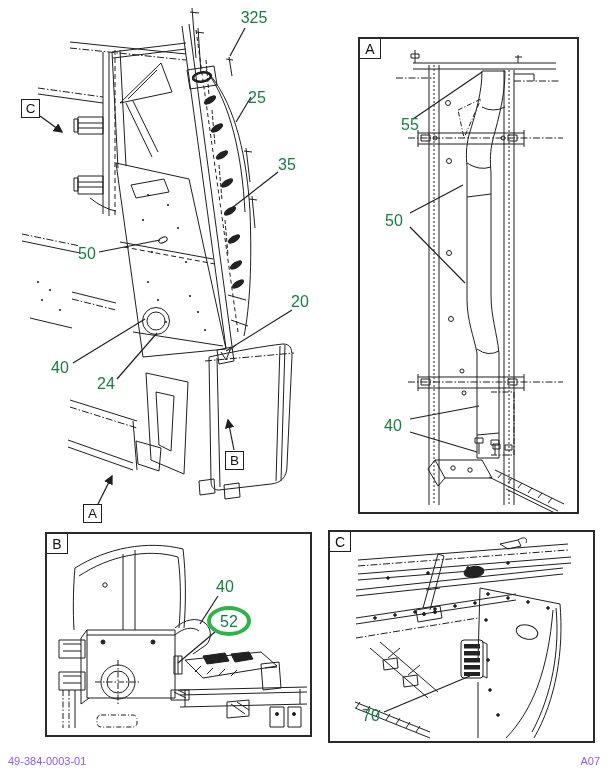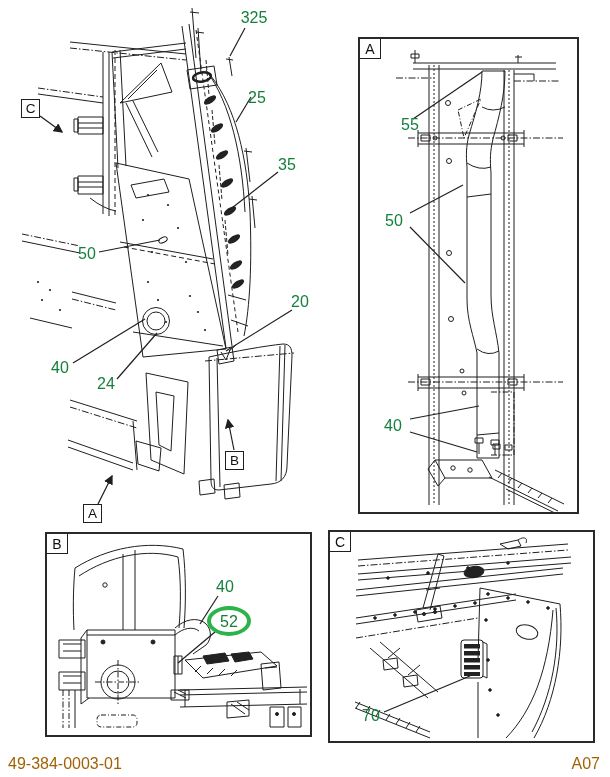--- a/index.html
+++ b/index.html
@@ -7,21 +7,21 @@
   body{width:610px;height:777px;position:relative;font-family:"Liberation Sans",sans-serif;color:#111;overflow:hidden}
   .sheet{position:absolute;inset:0;background:#fff}
   svg{position:absolute;top:0;left:0;display:block}
   .callout{position:absolute;font-size:16px;line-height:1;color:#15803d;white-space:nowrap;transform:translateX(-50%)}
   .refbox{position:absolute;width:19px;height:19px;border:1.6px solid #1f1f1f;background:#fff;
           display:flex;align-items:center;justify-content:center;font-size:13.5px;line-height:1}
   .panel{position:absolute;border:2px solid #2a2a2a;background:#fff}
   .corner{position:absolute;top:0;left:0;width:21px;height:20px;border-right:1.6px solid #1f1f1f;
           border-bottom:1.6px solid #1f1f1f;background:#fff;display:flex;align-items:center;
           justify-content:center;font-size:14px;line-height:1;z-index:3}
-  .footer{position:absolute;font-size:16px;line-height:1;color:#a16207}
+  .footer{position:absolute;font-size:11px;line-height:1;color:#8b5cf6}
   .footer.left{left:8px;top:756px}
   .footer.right{right:10px;top:756px}
   .hl-ellipse{position:absolute;border-radius:50%;border:4.5px solid var(--hl,#2cb34a);background:transparent}
 </style>
 </head>
 <body>
 
 <div class="sheet">
 
   <div style="position:absolute;left:0;top:0;width:350px;height:530px">

